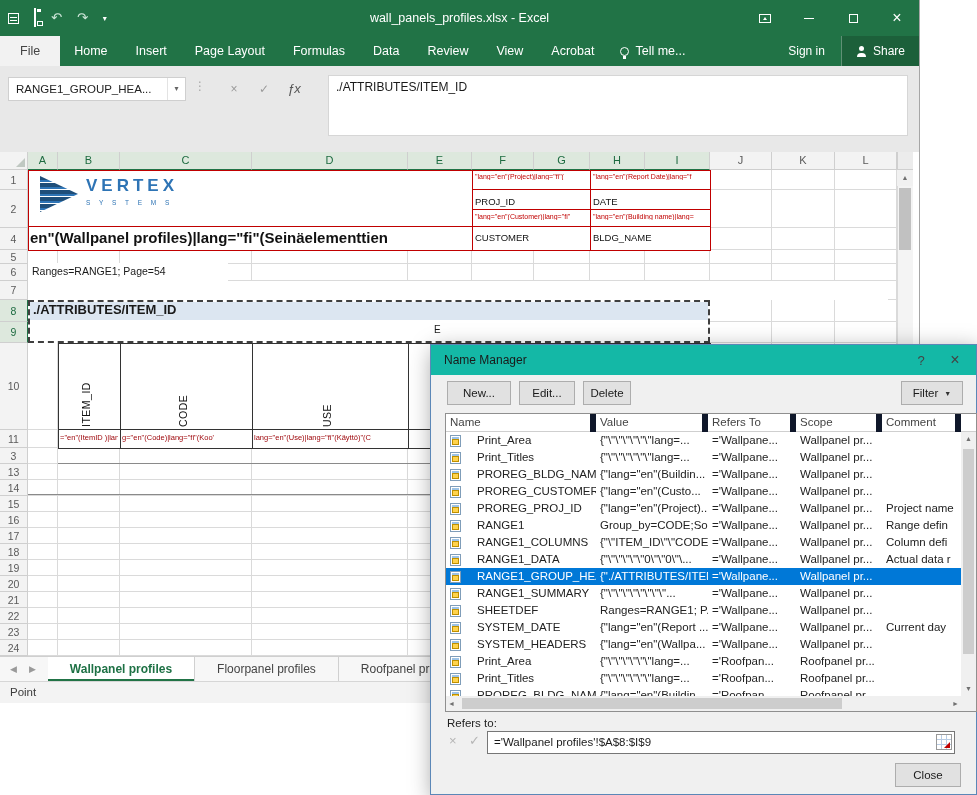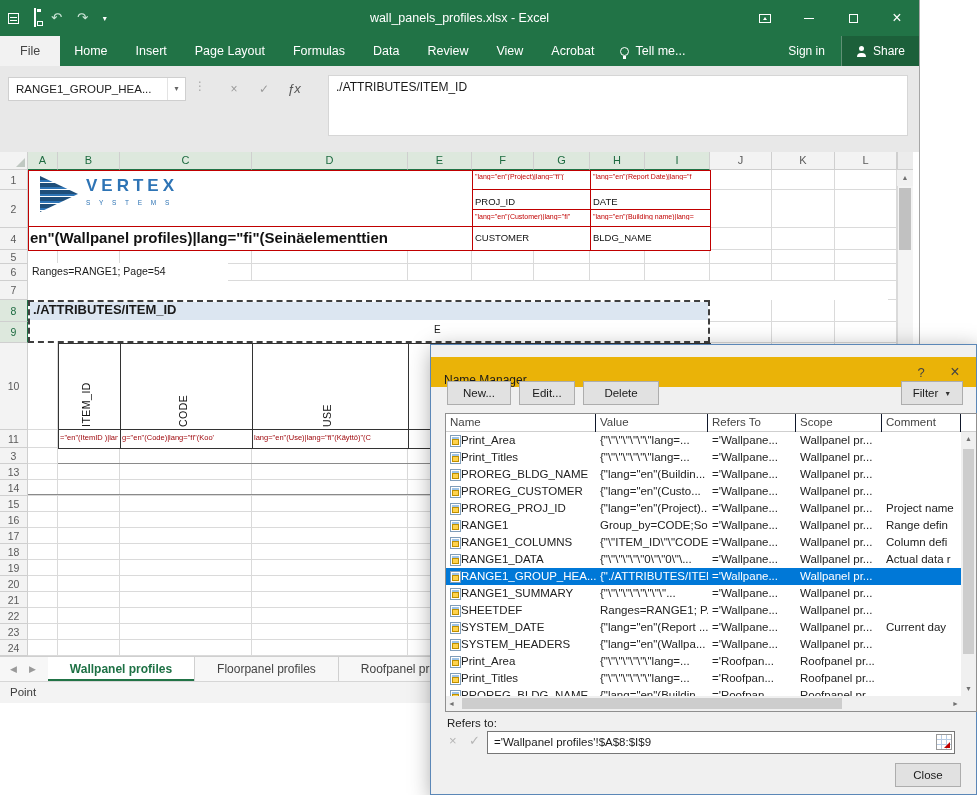--- a/index.html
+++ b/index.html
@@ -92,36 +92,36 @@
   
   .sheetbar{position:absolute;left:0;top:656px;width:100%;height:25px;background:#f7f7f7;border-top:1px solid #cfcfcf;display:flex;align-items:stretch;}
   .tabnav{display:flex;align-items:center;gap:12px;padding:0 12px 0 10px;color:#9a9a9a;font-size:9px;}
   .stabs{display:flex;}
   .stab{padding:0 22px;line-height:24px;font-size:12px;color:#444;border-right:1px solid #d0d0d0;white-space:nowrap;}
   .stab.active{background:#fff;color:#1e7145;font-weight:bold;box-shadow:inset 0 -2px 0 #217346;}
   .statusbar{position:absolute;left:0;top:681px;width:100%;height:22px;background:#f3f3f3;border-top:1px solid #d6d6d6;font-size:11.5px;color:#3c3c3c;line-height:21px;padding-left:10px;}
 
   
   .dialog{position:absolute;left:430px;top:344px;width:547px;height:451px;background:#f0f0f0;border:1px solid #5b87b7;box-shadow:3px 6px 22px rgba(0,0,0,.4);}
-  .dlg-title{position:absolute;left:0;top:12px;width:100%;height:30px;background:#eab308;display:flex;align-items:flex-end;}
+  .dlg-title{position:absolute;left:0;top:0;width:100%;height:30px;background:#14b8a6;display:flex;align-items:center;}
   .dlg-title-text{padding-left:13px;font-size:12px;color:#1a1a1a;flex:1;}
   .dlg-btn{width:34px;height:30px;display:flex;align-items:center;justify-content:center;color:#444;font-size:13px;}
   .dlg-btn.x{font-size:16px;margin-right:4px;}
   .win-btn{position:absolute;height:24px;background:#e1e1e1;border:1px solid #adadad;font-size:11.5px;color:#1a1a1a;text-align:center;padding:0;}
   .filter-btn{display:flex;align-items:center;justify-content:center;gap:6px;}
   .fcaret{font-size:7px;color:#333;}
   .lv{position:absolute;left:14px;top:68px;width:532px;height:299px;background:#fff;border:1px solid #8f8f8f;}
   .lv-head{position:absolute;left:0;top:0;width:530px;height:18px;background:#fff;border-bottom:1px solid #cfcfcf;display:flex;}
-  .lvh{height:18px;border-right:1px solid #0f172a;font-size:11.5px;color:#444;padding:2px 4px 16px 4px;white-space:nowrap;overflow:hidden;}
+  .lvh{height:18px;border-right:6px solid #0f172a;font-size:11.5px;color:#444;padding:2px 4px 16px 4px;white-space:nowrap;overflow:hidden;}
   .lv-rows{position:absolute;left:0;top:18px;width:515px;height:264px;overflow:hidden;}
   .lvr{display:flex;height:17px;align-items:center;}
   .lvr.sel{background:#0078d7;}
   .lvr.sel .lvc{color:#fff;}
   .lvc{height:17px;line-height:17px;padding:0 4px;font-size:11.5px;color:#222;white-space:nowrap;overflow:hidden;}
-  .lvc.c0{display:flex;align-items:center;gap:0;}
+  .lvc.c0{display:flex;align-items:center;gap:16px;}
   .nicon{display:inline-block;width:11px;height:12px;background:#fff;border:1px solid #7f9db9;position:relative;flex:none;}
   .nicon::before{content:"";position:absolute;left:1px;top:1px;right:1px;height:2px;background:#9dc3e6;}
   .nicon::after{content:"";position:absolute;left:1px;bottom:1px;width:5px;height:4px;background:#ffd34d;border:1px solid #bf9000;}
   .lv-vscroll{position:absolute;left:515px;top:18px;width:15px;height:264px;background:#f0f0f0;}
   .lv-hscroll{position:absolute;left:0;top:282px;width:515px;height:15px;background:#f0f0f0;}
   .lv-corner{position:absolute;left:515px;top:282px;width:15px;height:15px;background:#f0f0f0;}
   .scr-arrow{position:absolute;color:#707070;font-size:7px;text-align:center;}
   .scr-thumb{position:absolute;background:#cdcdcd;}
   .refers-label{position:absolute;left:16px;top:372px;font-size:11.5px;color:#222;}
   .ref-glyph{position:absolute;top:388px;font-size:13px;color:#b5b5b5;}
@@ -366,21 +366,21 @@
 
   <div class="dialog">
     <div class="dlg-title">
       <span class="dlg-title-text">Name Manager</span>
       <span class="dlg-btn">?</span>
       <span class="dlg-btn x">×</span>
     </div>
 
     <button class="win-btn" style="left:16px;top:36px;width:64px">New...</button>
     <button class="win-btn" style="left:88px;top:36px;width:56px">Edit...</button>
-    <button class="win-btn" style="left:152px;top:36px;width:76px">Delete</button>
+    <button class="win-btn" style="left:152px;top:36px;width:48px">Delete</button>
     <button class="win-btn filter-btn" style="left:470px;top:36px;width:62px">
       <span>Filter</span>
       <span class="fcaret">▼</span>
     </button>
 
     <div class="lv">
       <div class="lv-head" id="lvhead">
           <div class="lvh" style="width: 150px;">Name</div>
           <div class="lvh" style="width: 112px;">Value</div>
           <div class="lvh" style="width: 88px;">Refers To</div>

